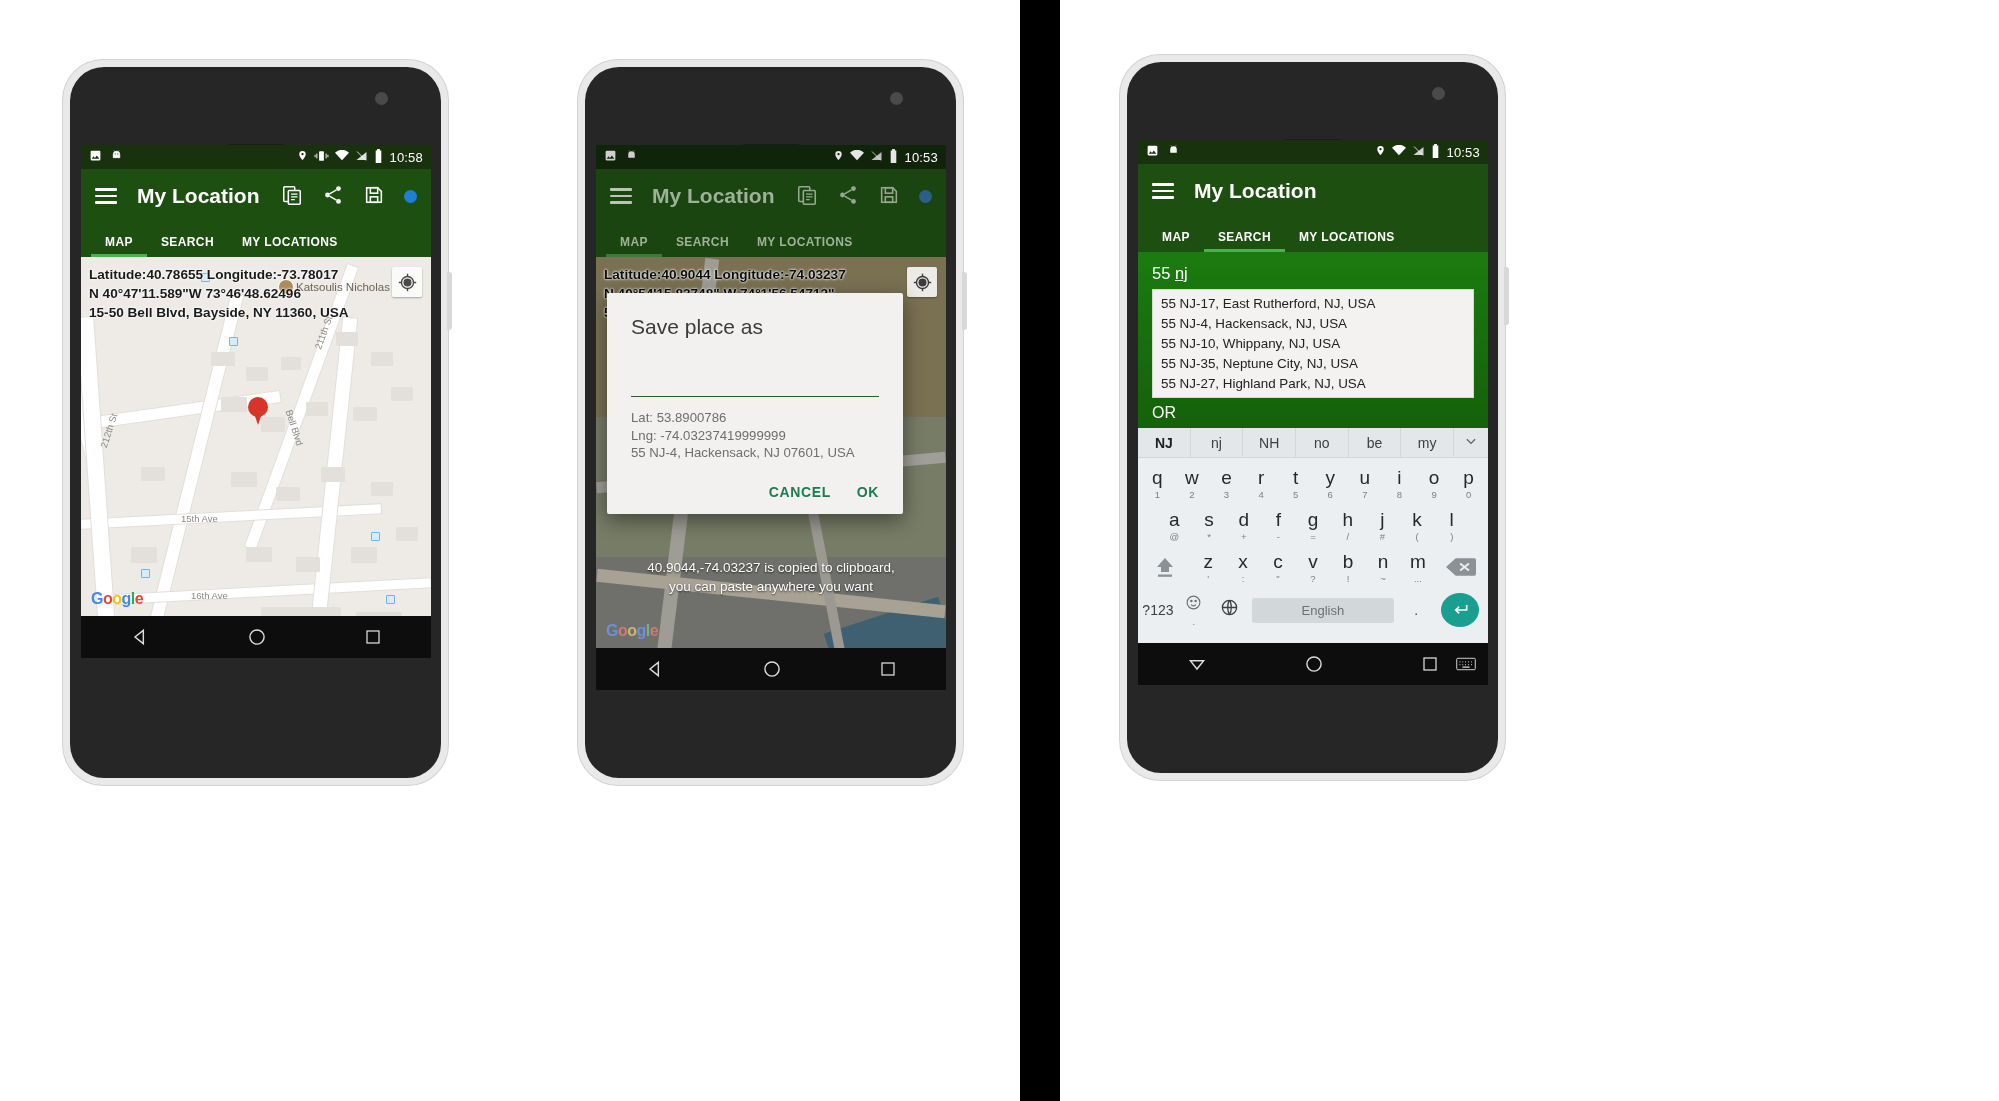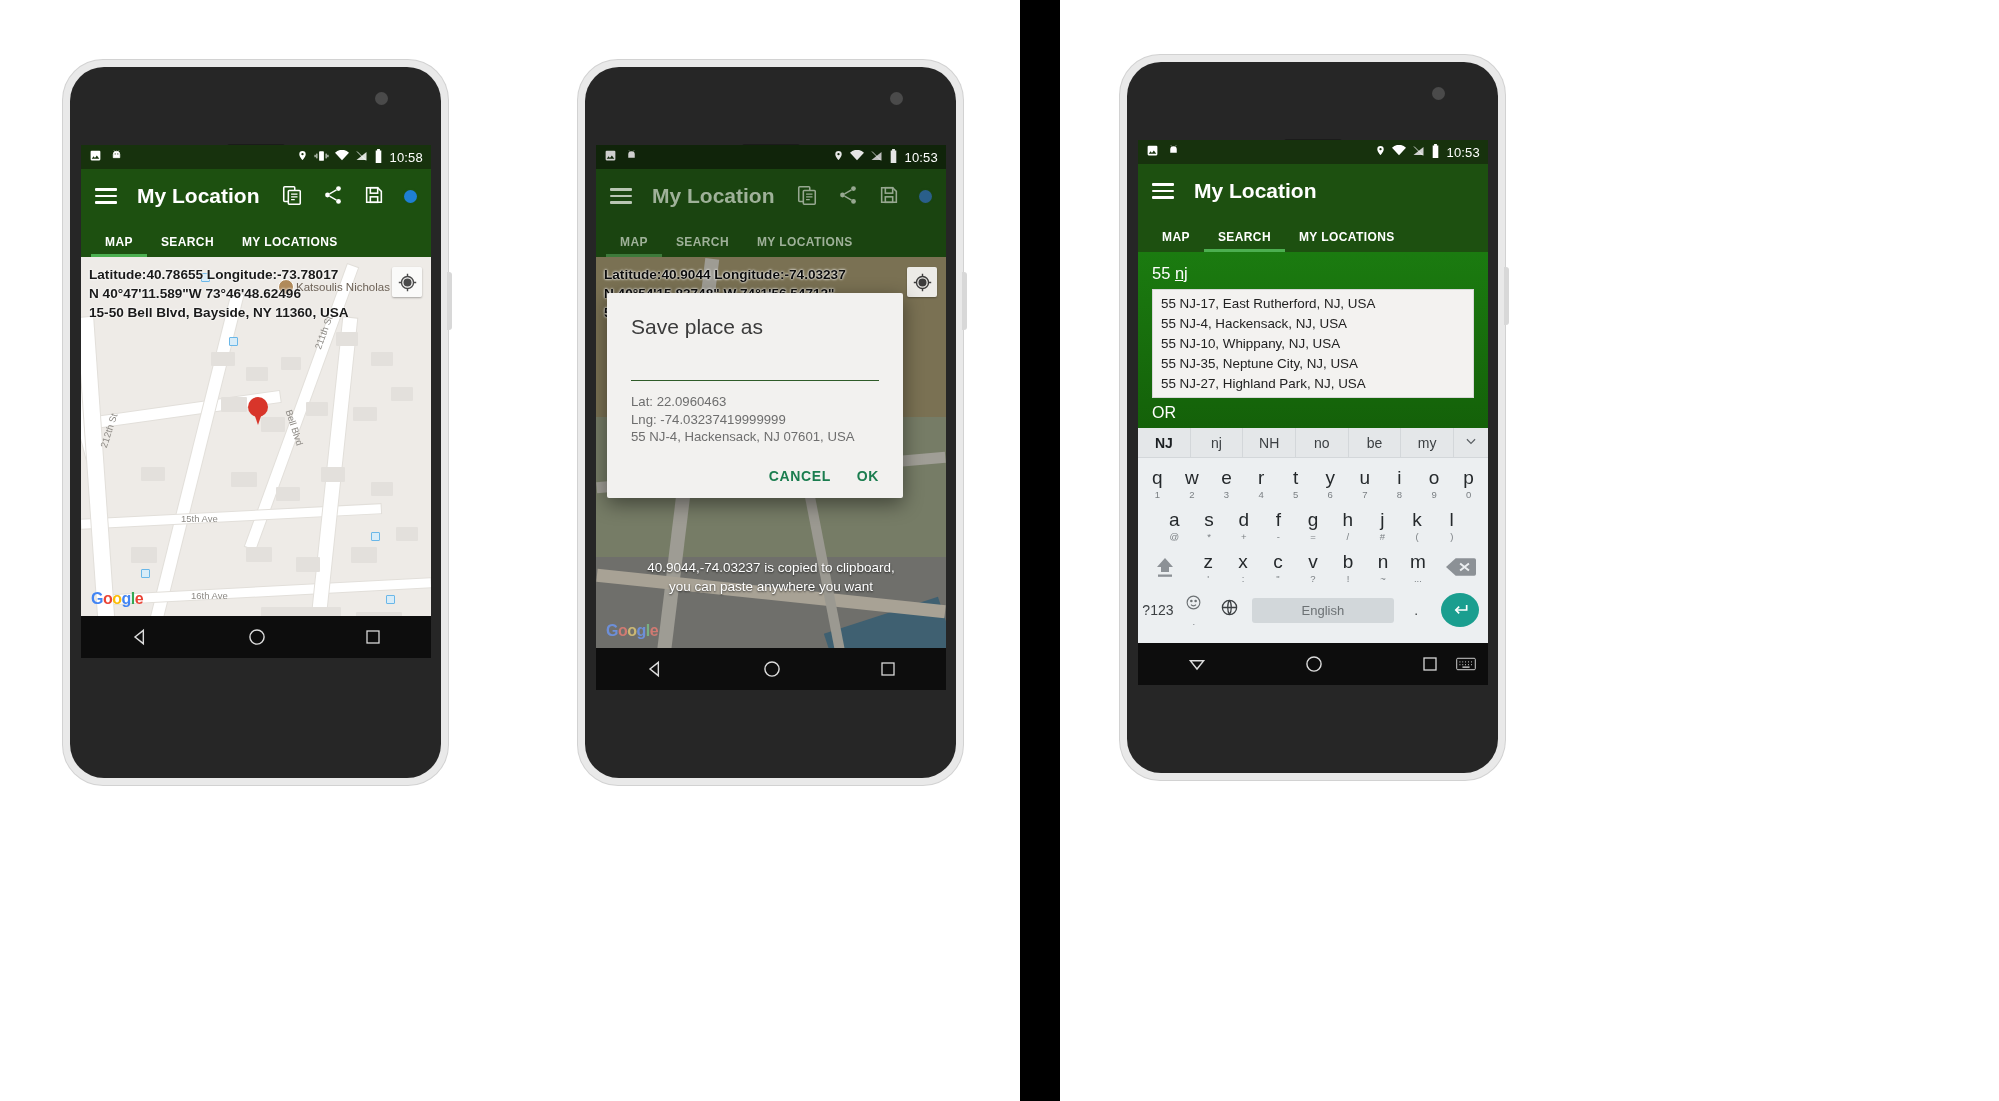--- a/index.html
+++ b/index.html
@@ -243,21 +243,21 @@
   }
   .navbar svg { display: block; }
   .nav-kb { position: absolute; right: 12px; }
   .dialog {
     position: absolute;
     background: #f2f1ef;
     border-radius: 2px;
     box-shadow: 0 6px 20px rgba(0,0,0,.45);
     padding: 22px 24px 8px 24px;
   }
-  .dialog-title { font-size: 21px; color: #3b3b3b; margin-bottom: 16px; }
+  .dialog-title { font-size: 21px; color: #3b3b3b; margin-bottom: 32px; }
   .dialog-input {
     height: 26px;
     border-bottom: 1.6px solid #2e5b28;
     margin-bottom: 12px;
   }
   .dialog-meta { font-size: 13.2px; color: #6e6e6e; line-height: 17.5px; }
   .dialog-actions {
     display: flex; justify-content: flex-end; gap: 26px;
     margin-top: 22px; padding-bottom: 6px;
   }
@@ -688,21 +688,21 @@
         </div>
 
         <div class="gwatermark">
           <i style="color:#6d8fd8">G</i><i style="color:#d07a72">o</i><i style="color:#cbb874">o</i><i style="color:#6d8fd8">g</i><i style="color:#79b082">l</i><i style="color:#d07a72">e</i>
         </div>
 
         <div class="dialog" style="left:11px; top:36px; width:296px;">
           <div class="dialog-title">Save place as</div>
           <div class="dialog-input"></div>
           <div class="dialog-meta">
-            <div>Lat: 22.0960463</div>
+            <div>Lat: 53.8900786</div>
             <div>Lng: -74.03237419999999</div>
             <div>55 NJ-4, Hackensack, NJ 07601, USA</div>
           </div>
           <div class="dialog-actions">
             <button class="dbtn">CANCEL</button>
             <button class="dbtn">OK</button>
           </div>
         </div>
       </div>
 

